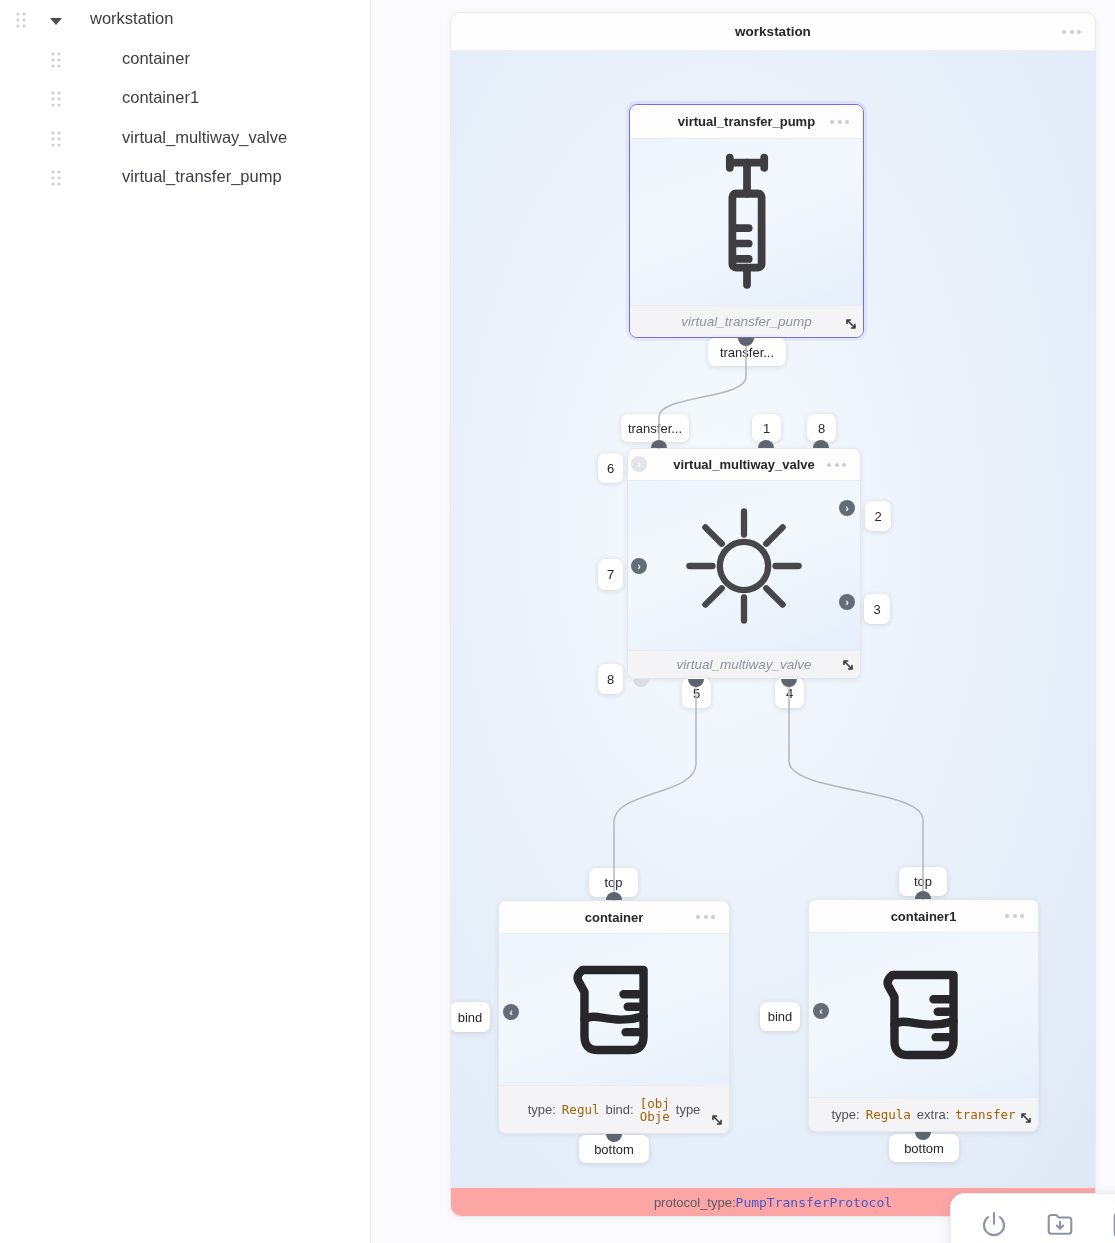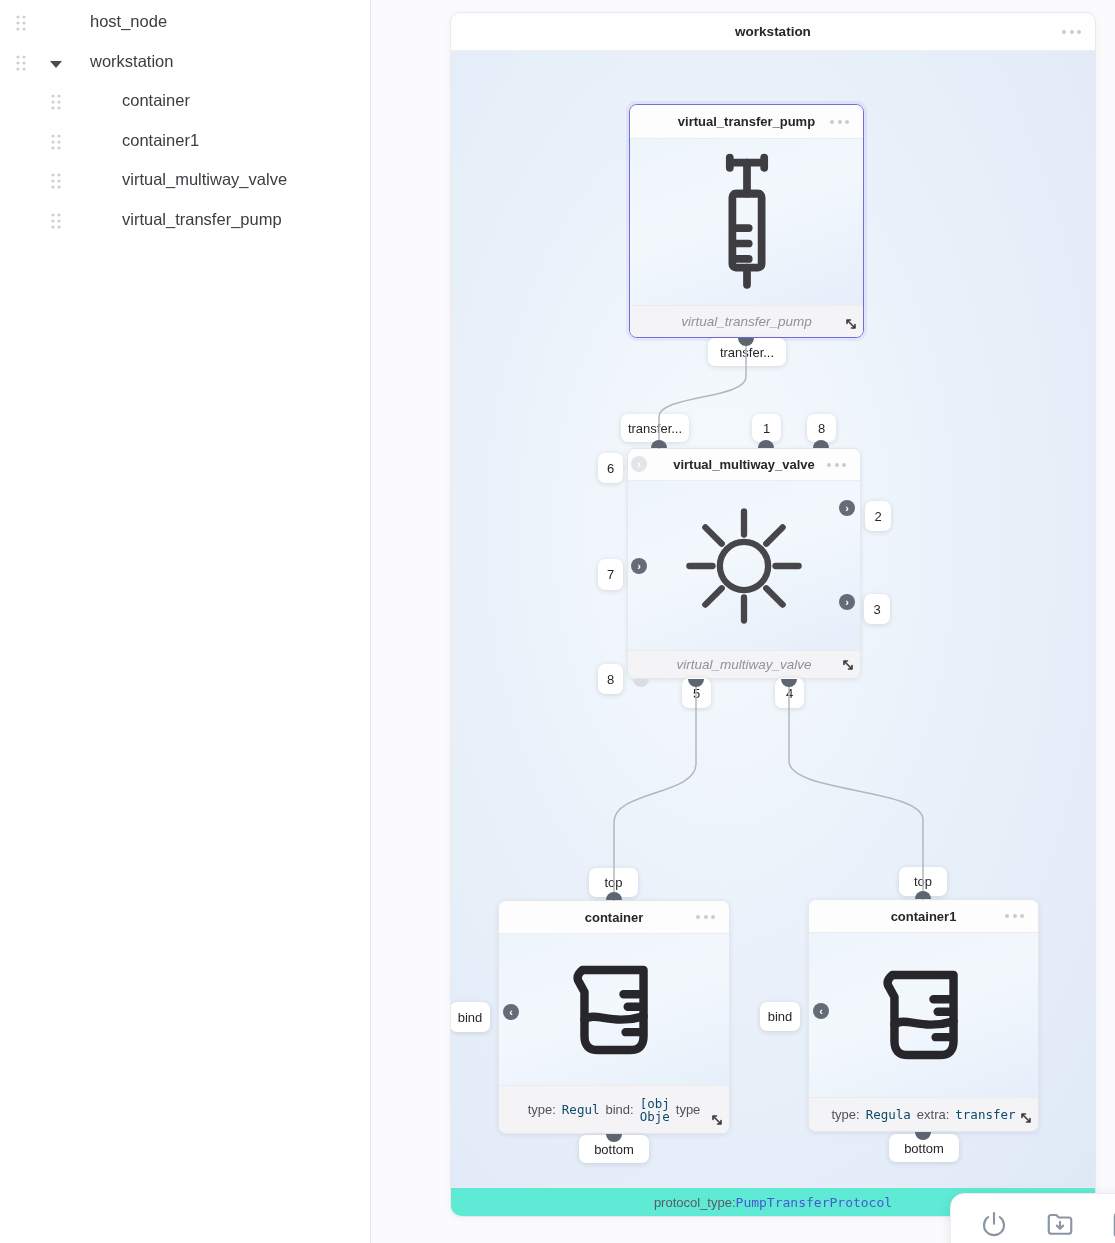--- a/index.html
+++ b/index.html
@@ -26,21 +26,21 @@
            background:#ffffff; border:1px solid #e9e9ee; border-radius:10px;
            box-shadow:0 1px 6px rgba(80,90,110,0.06); }
   .panel-header { position:relative; height:38px; border-bottom:1px solid #efeff2;
                   border-radius:10px 10px 0 0; background:#fefefe;
                   display:flex; align-items:center; justify-content:center; }
   .panel-title { font-size:13.5px; font-weight:bold; color:#27272b; }
   .dots { position:absolute; right:14px; top:50%; transform:translateY(-50%);
           display:flex; gap:3.5px; cursor:pointer; }
   .dots i { width:4px; height:4px; border-radius:50%; background:#c9ccd2; }
   .panel-footer { position:absolute; left:0; bottom:0; width:644px; height:29px;
-                  background:#5eead4; border-top:1px solid #ebebef;
+                  background:#fca5a5; border-top:1px solid #ebebef;
                   border-radius:0 0 10px 10px; display:flex; align-items:center;
                   justify-content:center; font-size:13px; color:#5b5b63; }
   .mono { font-family:"DejaVu Sans Mono", monospace; color:#4b56d2; }
 
   
   .canvas { position:absolute; left:0; top:38px; width:644px; height:1138px; overflow:hidden;
             background:radial-gradient(ellipse at 42% 42%, #f7fbfe 0%, #eaf1fa 45%, #dfe9f6 100%); }
   .edges { position:absolute; left:0; top:0; width:644px; height:1138px; z-index:5; pointer-events:none; }
 
   
@@ -51,21 +51,21 @@
   .node-header { position:relative; height:34px; background:#fdfdfe; border-bottom:1px solid #ededf1;
                  border-radius:7px 7px 0 0; display:flex; align-items:center; justify-content:center; }
   .node-title { font-size:13px; font-weight:bold; color:#27272b; }
   .node-body { position:absolute; left:0; right:0; display:flex; align-items:center; justify-content:center; }
   .node-footer { position:absolute; left:0; bottom:0; right:0; background:#f4f4f6;
                  border-top:1px solid #ececf0; border-radius:0 0 7px 7px;
                  display:flex; align-items:center; justify-content:center; gap:6px; }
   .node-footer .name { font-style:italic; font-size:13.5px; color:#8d929b; }
   .resize { position:absolute; right:5px; bottom:6px; width:14px; height:14px; cursor:nwse-resize; }
   .kv-label { font-size:13px; color:#52525a; }
-  .kv-value { font-family:"DejaVu Sans Mono", monospace; font-size:12.5px; color:#0c4a6e; }
+  .kv-value { font-family:"DejaVu Sans Mono", monospace; font-size:12.5px; color:#a16207; }
   .kv-stack { display:flex; flex-direction:column; line-height:13px; align-items:flex-start; }
 
   
   .plabel { position:absolute; z-index:3; background:#ffffff; border-radius:7px;
             box-shadow:0 1px 5px rgba(31,41,55,0.15); display:flex; align-items:center;
             justify-content:center; font-size:13px; color:#27272b; white-space:nowrap; }
   .dome { position:absolute; width:16px; height:8px; background:#5d6570; z-index:6; }
   .dome.up   { border-radius:8px 8px 0 0; }
   .dome.down { border-radius:0 0 8px 8px; }
   .dome.light { background:#d9dde3; }
@@ -80,33 +80,20 @@
              box-shadow:0 2px 12px rgba(60,70,90,0.12); display:flex; align-items:center;
              padding-left:28px; gap:36px; z-index:10; }
   .tool-btn { width:30px; height:30px; cursor:pointer; }
 </style>
 </head>
 <body>
 
 <div class="app">
 
   <aside class="sidebar">
-    <div class="tree-row lvl0" style="margin-top:3px">
-      <svg class="grip" viewBox="0 0 12 16">
-        <g fill="#ccd0d6">
-            <circle cx="3" cy="2" r="1.6"></circle>
-            <circle cx="9" cy="2" r="1.6"></circle>
-            <circle cx="3" cy="8" r="1.6"></circle>
-            <circle cx="9" cy="8" r="1.6"></circle>
-            <circle cx="3" cy="14" r="1.6"></circle>
-            <circle cx="9" cy="14" r="1.6"></circle>
-          </g>
-      </svg>
-      <span class="tree-label">host_node</span>
-    </div>
     <div class="tree-row lvl0">
       <svg class="grip" viewBox="0 0 12 16">
         <g fill="#ccd0d6">
             <circle cx="3" cy="2" r="1.6"></circle>
             <circle cx="9" cy="2" r="1.6"></circle>
             <circle cx="3" cy="8" r="1.6"></circle>
             <circle cx="9" cy="8" r="1.6"></circle>
             <circle cx="3" cy="14" r="1.6"></circle>
             <circle cx="9" cy="14" r="1.6"></circle>
           </g>

